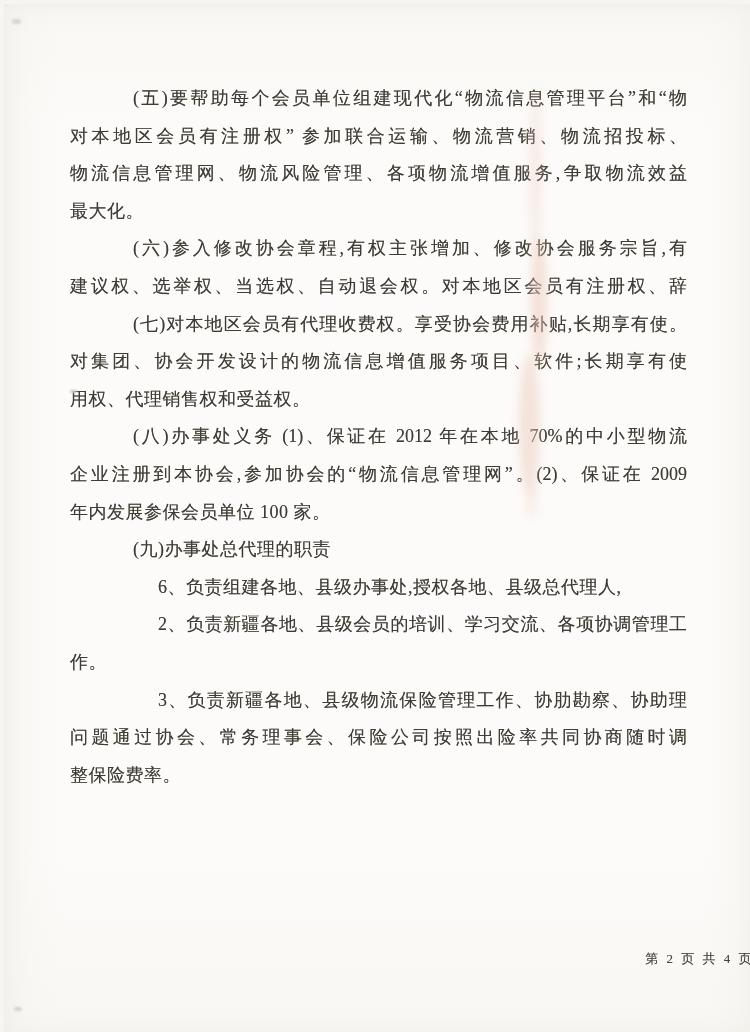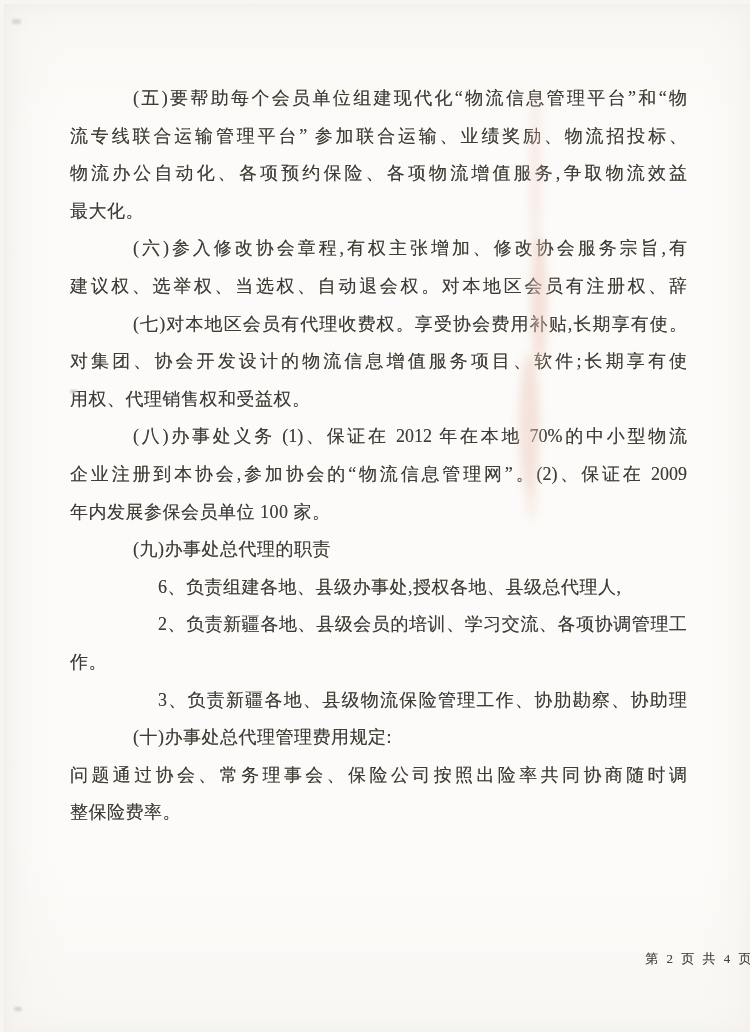--- a/index.html
+++ b/index.html
@@ -84,37 +84,36 @@
   .speck.p3 { left: 10px; top: 1003px; width: 8px; height: 4px; background: #d6d3cd; }
 </style>
 </head>
 <body>
 
 <div class="page">
   <div class="paper-tint"></div>
 
   <main class="content">
     <div class="line s j">(五)要帮助每个会员单位组建现代化“物流信息管理平台”和“物</div>
-    <div class="line j">流专线联合运输管理平台” 参加联合运输、业绩奖励、物流招投标、</div>
-    <div class="line j">物流办公自动化、各项预约保险、各项物流增值服务,争取物流效益</div>
+    <div class="line j">对本地区会员有注册权” 参加联合运输、物流营销、物流招投标、</div>
+    <div class="line j">物流信息管理网、物流风险管理、各项物流增值服务,争取物流效益</div>
     <div class="line">最大化。</div>
     <div class="line s j">(六)参入修改协会章程,有权主张增加、修改协会服务宗旨,有</div>
     <div class="line j">建议权、选举权、当选权、自动退会权。对本地区会员有注册权、辞</div>
     <div class="line s j">(七)对本地区会员有代理收费权。享受协会费用补贴,长期享有使。</div>
     <div class="line j">对集团、协会开发设计的物流信息增值服务项目、软件;长期享有使</div>
     <div class="line">用权、代理销售权和受益权。</div>
     <div class="line s j">(八)办事处义务 (1)、保证在 2012 年在本地 70%的中小型物流</div>
     <div class="line j">企业注册到本协会,参加协会的“物流信息管理网”。(2)、保证在 2009</div>
     <div class="line">年内发展参保会员单位 100 家。</div>
     <div class="line s">(九)办事处总代理的职责</div>
     <div class="line n">6、负责组建各地、县级办事处,授权各地、县级总代理人,</div>
     <div class="line n j">2、负责新疆各地、县级会员的培训、学习交流、各项协调管理工</div>
     <div class="line">作。</div>
     <div class="line n j">3、负责新疆各地、县级物流保险管理工作、协肋勘察、协助理赔。</div>
-    <div class="line s">(十)办事处总代理管理费用规定:</div>
     <div class="line j">问题通过协会、常务理事会、保险公司按照出险率共同协商随时调</div>
     <div class="line">整保险费率。</div>
   </main>
 
   <div class="footer">第 2 页 共 4 页</div>
 
   <div class="smudge a"></div>
   <div class="smudge b"></div>
   <div class="smudge c"></div>
   <div class="smudge d"></div>

